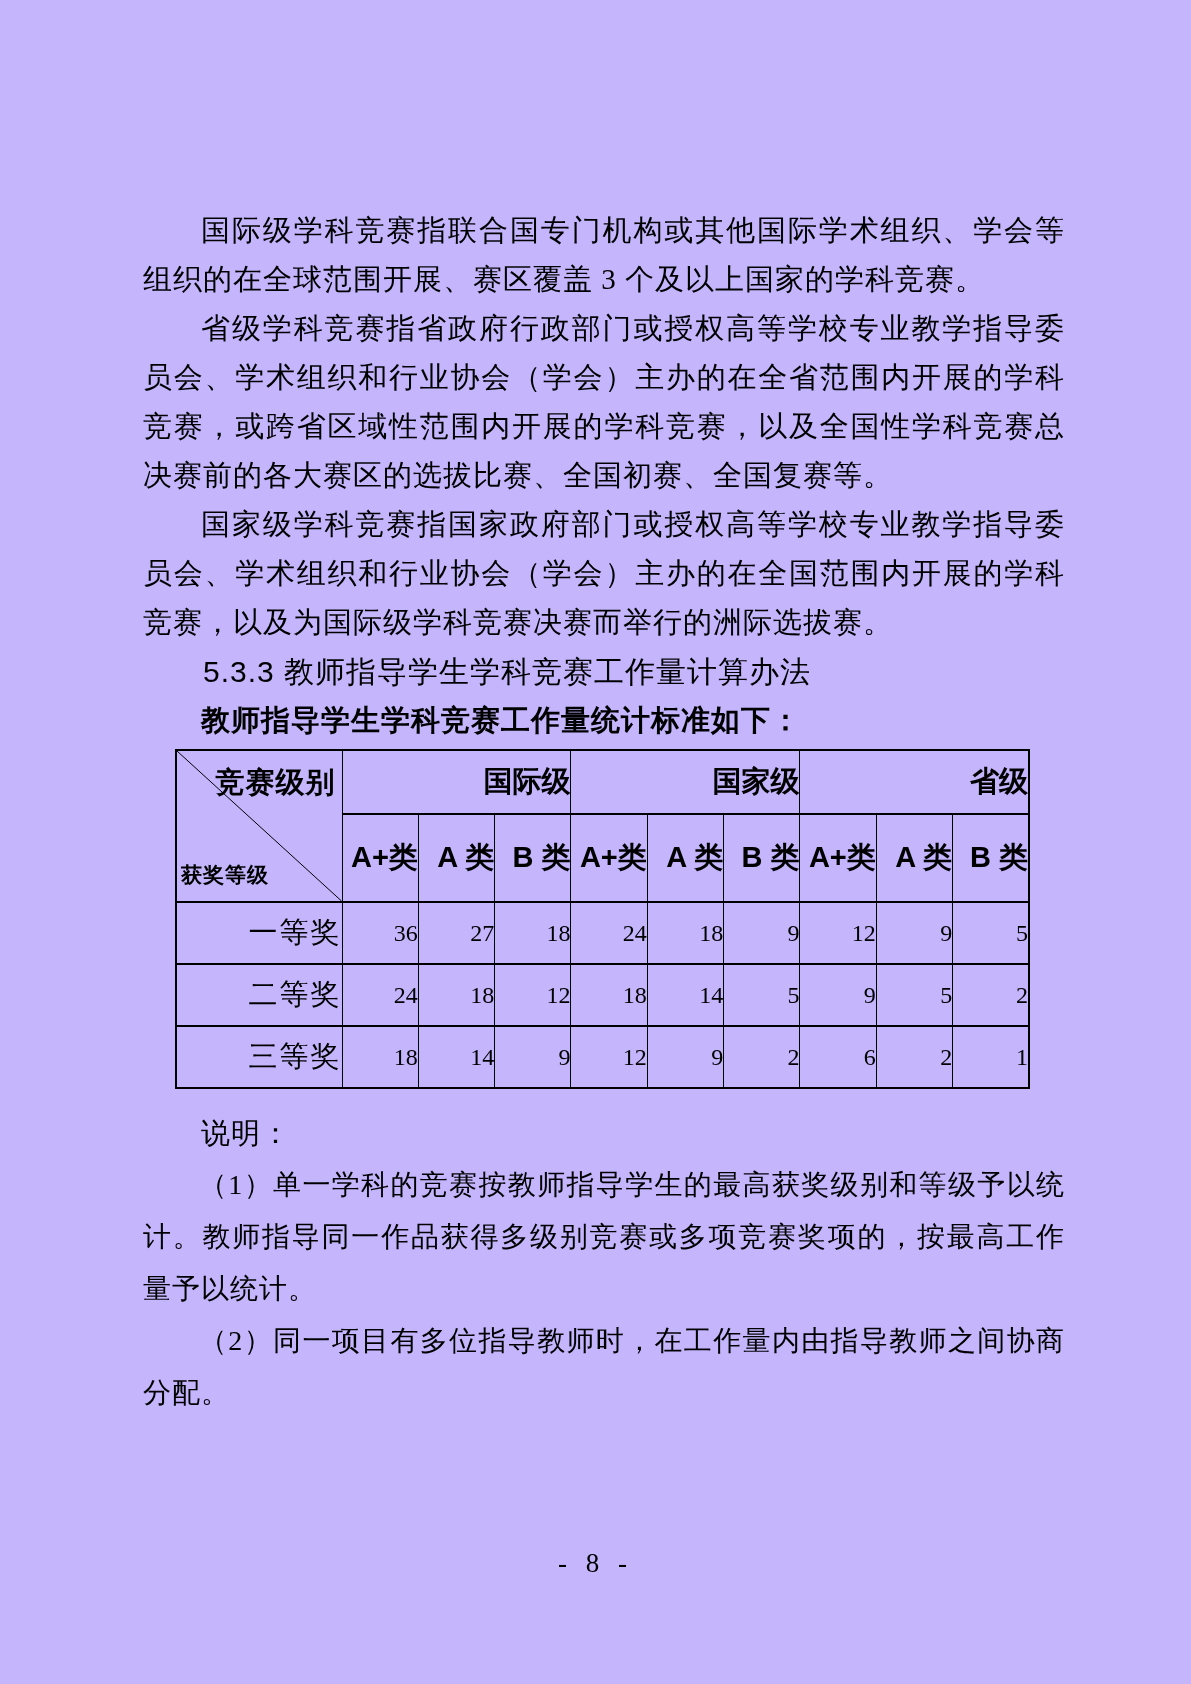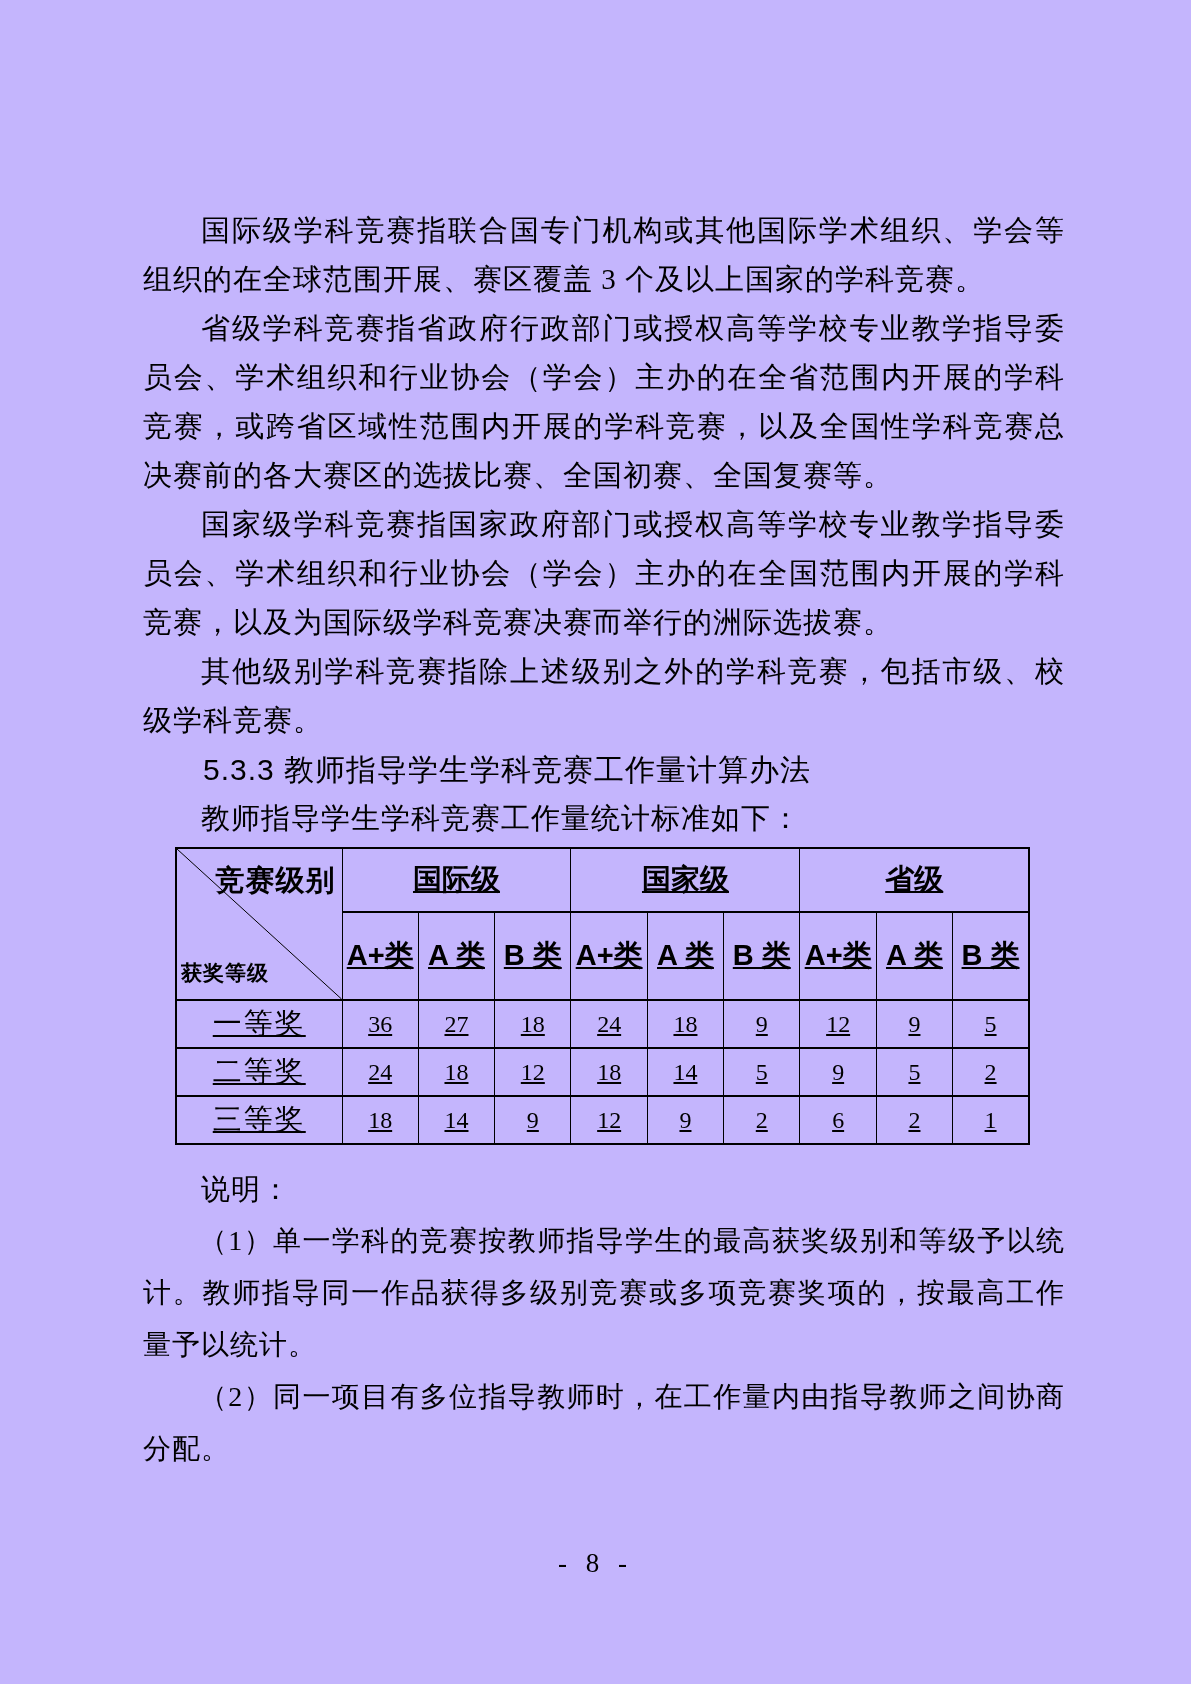--- a/index.html
+++ b/index.html
@@ -34,41 +34,41 @@
     font-family:"Liberation Sans","DejaVu Sans",sans-serif;
     text-indent:2em;
     letter-spacing:1px;
   }
   .intro{
     margin:0;
     font-size:29px;
     line-height:49px;
     text-indent:2em;
     letter-spacing:1px;
+    font-weight:bold;
   }
   table.wl{
     border-collapse:collapse;
     margin-left:32px;
     margin-top:4px;
     width:855px;
     table-layout:fixed;
   }
   table.wl td,table.wl th{
     border:1px solid #000;
     padding:0;
-    text-align:center;
+    text-align:right;
     vertical-align:middle;
     font-size:29px;
-    text-decoration:underline;
   }
   table.wl tr{border-bottom:2px solid #000;}
   table.wl{border:2px solid #000;}
   table.wl .row-h1{height:64px;}
   table.wl .row-h2{height:88px;padding-left:40px;}
-  table.wl .row-data{height:48px;}
+  table.wl .row-data{height:62px;}
   table.wl th.level,
   table.wl th.cls{
     font-family:"Liberation Sans","DejaVu Sans",sans-serif;
     font-weight:bold;
   }
   table.wl td.num{
     font-family:"Liberation Serif","DejaVu Serif",serif;
     font-size:24px;
   }
   table.wl td.rowlabel{
@@ -111,21 +111,20 @@
 </style>
 </head>
 <body>
 
 <div class="page">
   <div class="content">
 
     <p class="para">国际级学科竞赛指联合国专门机构或其他国际学术组织、学会等组织的在全球范围开展、赛区覆盖 3 个及以上国家的学科竞赛。</p>
     <p class="para">省级学科竞赛指省政府行政部门或授权高等学校专业教学指导委员会、学术组织和行业协会（学会）主办的在全省范围内开展的学科竞赛，或跨省区域性范围内开展的学科竞赛，以及全国性学科竞赛总决赛前的各大赛区的选拔比赛、全国初赛、全国复赛等。</p>
     <p class="para">国家级学科竞赛指国家政府部门或授权高等学校专业教学指导委员会、学术组织和行业协会（学会）主办的在全国范围内开展的学科竞赛，以及为国际级学科竞赛决赛而举行的洲际选拔赛。</p>
-    <p class="para">其他级别学科竞赛指除上述级别之外的学科竞赛，包括市级、校级学科竞赛。</p>
 
     <h3 class="heading">5.3.3 教师指导学生学科竞赛工作量计算办法</h3>
     <p class="intro">教师指导学生学科竞赛工作量统计标准如下：</p>
 
     <table class="wl">
       <colgroup>
         <col style="width:166px">
         <col>
           <col>
           <col>

